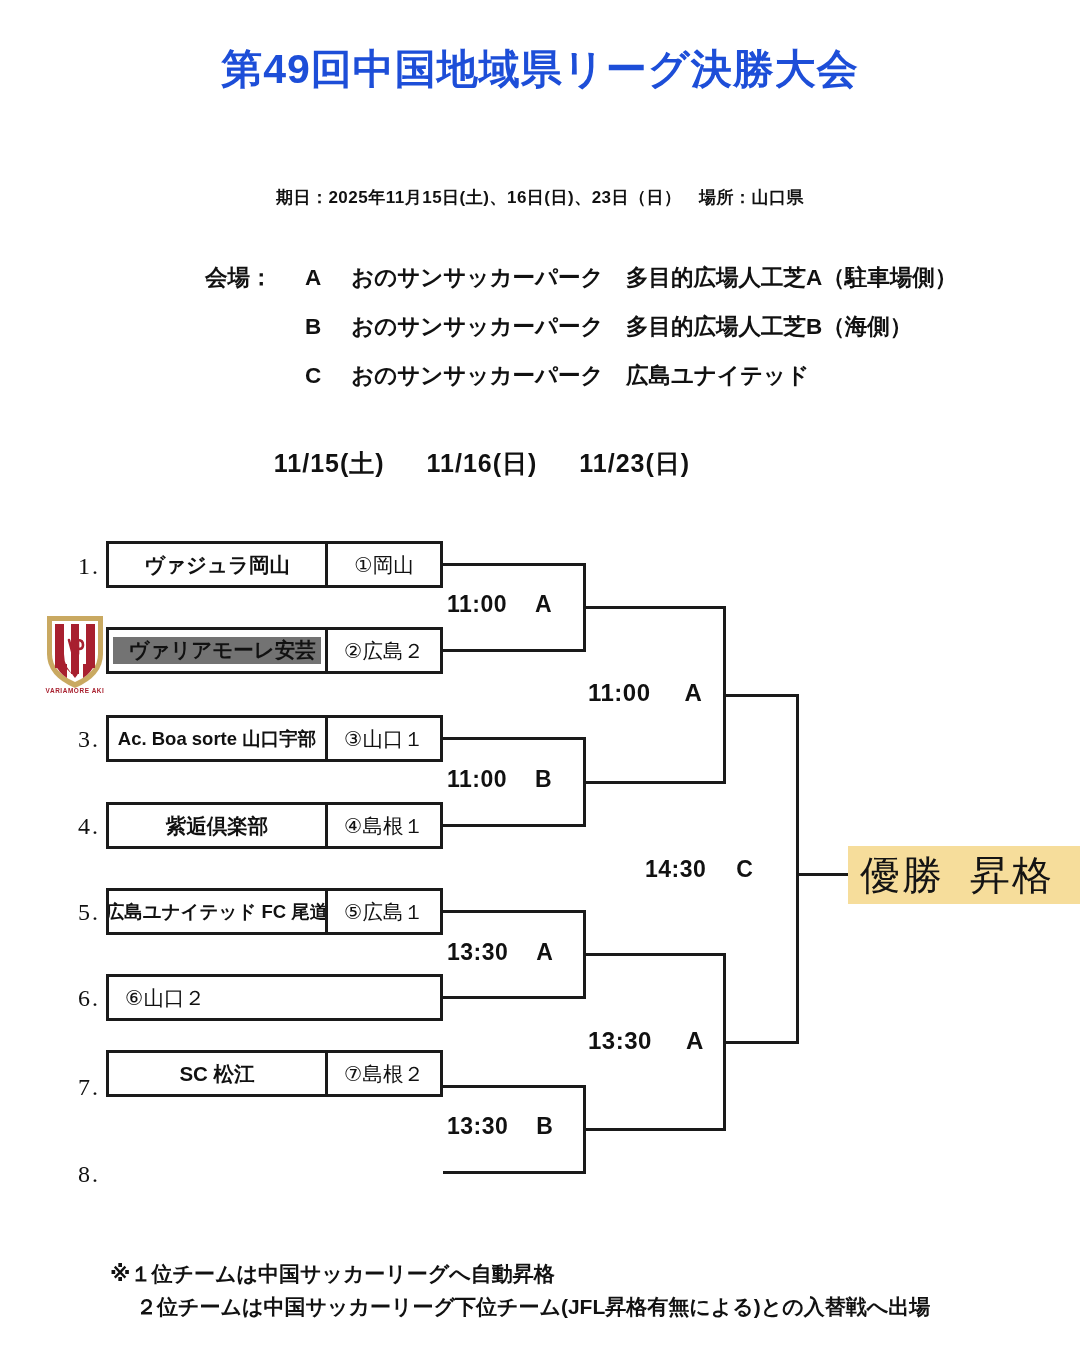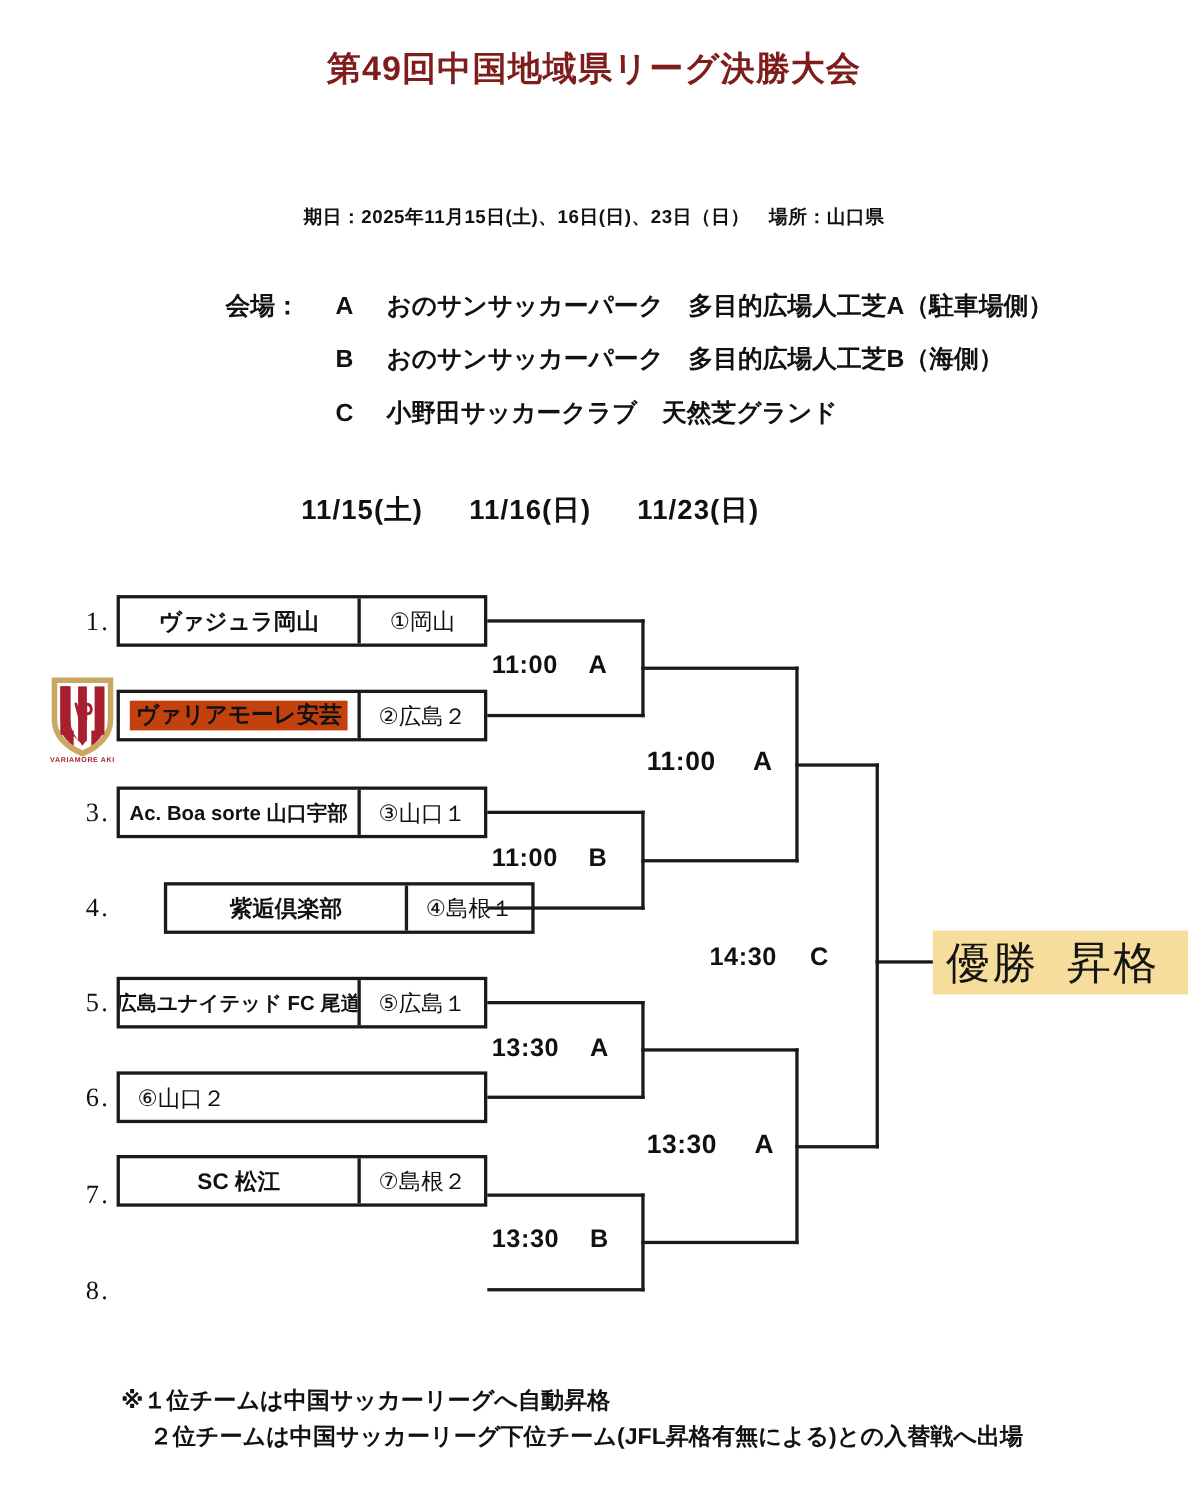--- a/index.html
+++ b/index.html
@@ -11,22 +11,22 @@
     position:relative;
     overflow:hidden;
     -webkit-font-smoothing:antialiased;
   }
   #page{position:absolute;left:0;top:0;width:1080px;height:1350px;}
 
   
   .title{
     position:absolute;left:0;top:42px;width:1080px;
     text-align:center;
-    font-size:31px;font-weight:bold;letter-spacing:1px;
-    color:#7f1d1d;
+    font-size:41px;font-weight:bold;letter-spacing:1px;
+    color:#1d4ed8;
   }
   .datesline{
     position:absolute;left:0;top:186px;width:1080px;
     text-align:center;
     font-size:17px;font-weight:bold;color:#111;
     letter-spacing:0.5px;
   }
   .venue-block{
     position:absolute;left:205px;top:262px;width:800px;
   }
@@ -71,22 +71,22 @@
     flex:1 1 auto;
     display:flex;align-items:center;justify-content:center;
     font-size:20.5px;font-weight:bold;color:#111;
     border-right:3px solid #1a1a1a;
     box-sizing:border-box;
     overflow:hidden;white-space:nowrap;
     padding:0 4px;
   }
   .team-name.small{font-size:18.5px;}
   .team-name .hl{
-    background:#c2410c;
-    padding:2px 5px 3px 5px;
+    background:#737373;
+    padding:2px 5px 3px 15px;
     display:inline-block;
     line-height:1.05;
   }
   .team-qual{
     width:112px;flex:0 0 112px;
     display:flex;align-items:center;justify-content:center;
     font-size:20.5px;font-weight:400;color:#111;
     white-space:nowrap;
   }
 
@@ -149,21 +149,21 @@
       <span class="venue-text">おのサンサッカーパーク　多目的広場人工芝A（駐車場側）</span>
     </div>
     <div class="venue-row">
       <span class="venue-lead"></span>
       <span>B</span>
       <span class="venue-text">おのサンサッカーパーク　多目的広場人工芝B（海側）</span>
     </div>
     <div class="venue-row">
       <span class="venue-lead"></span>
       <span>C</span>
-      <span class="venue-text">小野田サッカークラブ　天然芝グランド</span>
+      <span class="venue-text">おのサンサッカーパーク　広島ユナイテッド</span>
     </div>
   </div>
 
   <div class="round-dates">
     <span>11/15(土)</span>
     <span class="rd-gap"></span>
     <span>11/16(日)</span>
     <span class="rd-gap"></span>
     <span>11/23(日)</span>
   </div>
@@ -208,21 +208,21 @@
           <span class="hl">ヴァリアモーレ安芸</span>
         </div>
       <div class="team-qual">②広島２</div>
     </div>
 
     <div class="team-box" style="top:715px;">
       <div class="team-name small">Ac. Boa sorte 山口宇部</div>
       <div class="team-qual">③山口１</div>
     </div>
 
-    <div class="team-box" style="top:802px;margin-left:43px;">
+    <div class="team-box" style="top:802px;">
       <div class="team-name">紫逅倶楽部</div>
       <div class="team-qual">④島根１</div>
     </div>
 
     <div class="team-box" style="top:888px;">
       <div class="team-name small">広島ユナイテッド FC 尾道</div>
       <div class="team-qual">⑤広島１</div>
     </div>
 
     <div class="team-box" style="top:974px;">

